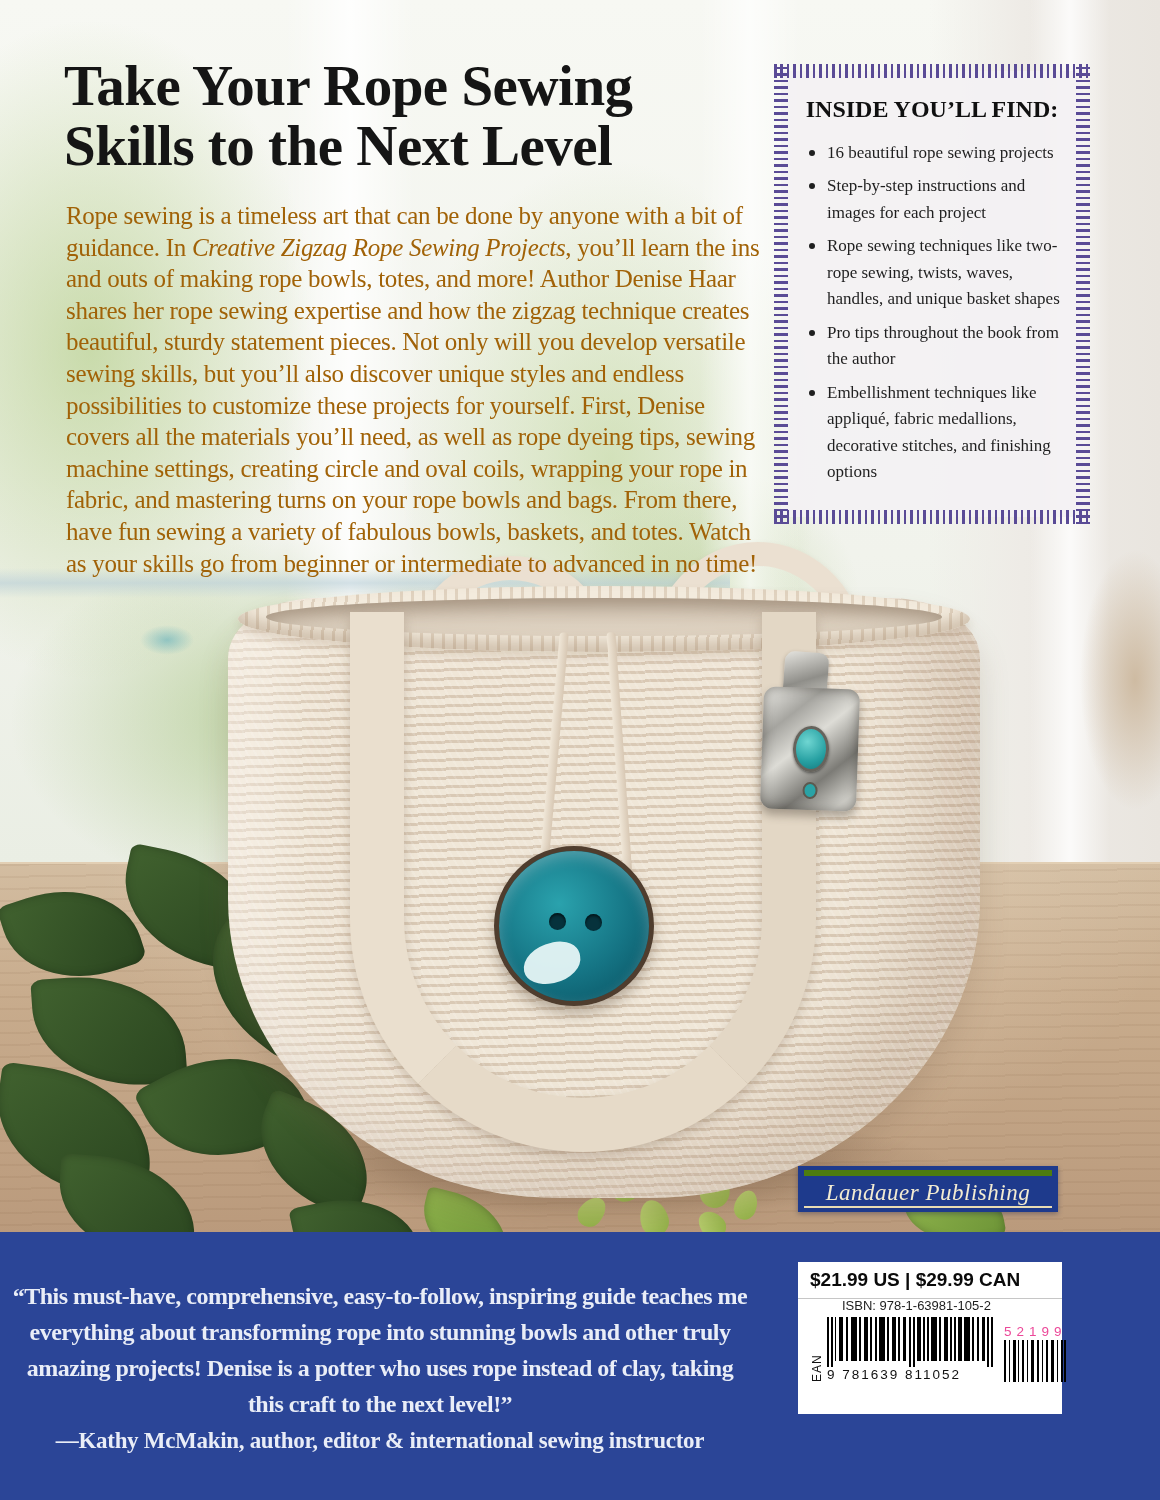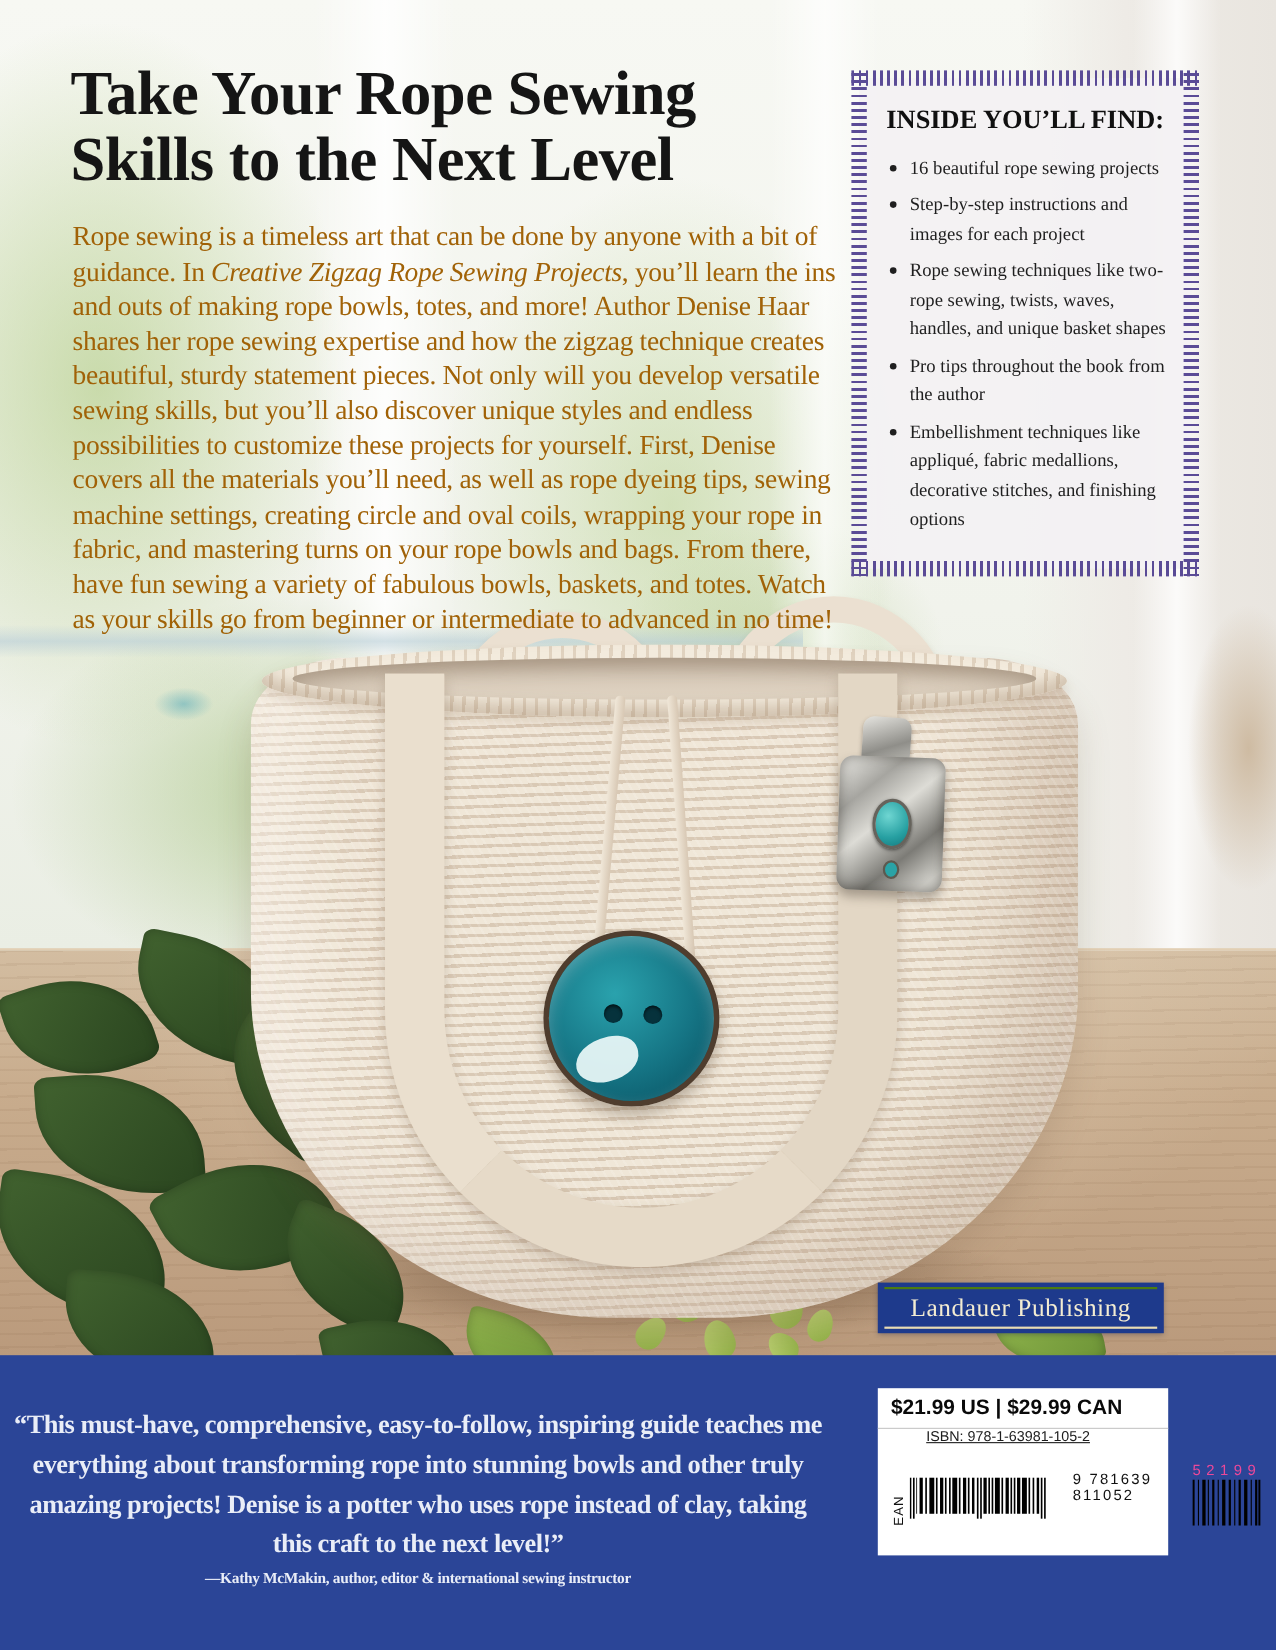--- a/index.html
+++ b/index.html
@@ -110,42 +110,42 @@
   .hatch-left{left:0;} .hatch-right{right:0;}
   .box-content{position:absolute;left:30px;right:24px;top:32px;}
   .box-heading{font-weight:700;font-size:24px;line-height:1.15;text-align:center;color:#101010;margin:0 0 16px -6px;}
   .box-list{list-style:none;margin:0;padding:0;}
   .box-list li{position:relative;padding-left:23px;font-size:17px;line-height:26.5px;color:#1f1f1f;margin-bottom:7px;}
   .box-list li::before{content:"";position:absolute;left:5px;top:10px;width:6px;height:6px;border-radius:50%;background:#1f1f1f;}
 
   
   .badge{left:798px;top:1166px;width:260px;height:46px;z-index:8;
     background:var(--badge-blue);box-shadow:0 2px 5px rgba(35,40,70,.4);}
-  .badge-inner{position:absolute;inset:4px 6px;border-top:2px solid #4d7c0f;border-bottom:2px solid #e9dcb4;
-    display:flex;align-items:center;justify-content:center;}
+  .badge-inner{position:absolute;inset:4px 6px;border-top:6px solid #4d7c0f;border-bottom:2px solid #e9dcb4;
+    display:flex;align-items:flex-end;justify-content:center;font-style:italic;}
   .badge-text{font-size:23px;color:#f3ecd2;letter-spacing:.5px;}
 
   
   .band{left:0;top:1232px;width:1160px;height:268px;background:var(--band-blue);z-index:7;}
   .quote{position:absolute;left:8px;top:46px;width:744px;text-align:center;
     font-weight:700;font-size:24px;line-height:36px;letter-spacing:-.5px;color:#e9edf7;}
   .attribution{position:absolute;left:8px;top:196px;width:744px;text-align:center;
-    font-weight:700;font-size:14px;letter-spacing:-.3px;color:#e9edf7;}
+    font-weight:700;font-size:23px;letter-spacing:-.3px;color:#e9edf7;}
 
   
   .barcode-panel{position:absolute;left:798px;top:30px;width:264px;height:152px;background:#fff;
     box-sizing:border-box;padding:7px 12px 6px;}
   .price{font-family:"Liberation Sans",sans-serif;font-weight:700;font-size:19px;color:#0a0a0a;}
   .price-rule{position:absolute;left:0;right:0;top:36px;height:1px;background:#c6c6c6;}
-  .isbn{font-family:"Liberation Sans",sans-serif;font-size:13px;color:#1d1d1d;margin:7px 0 16px 32px;text-decoration:underline;}
+  .isbn{font-family:"Liberation Sans",sans-serif;font-size:13px;color:#1d1d1d;margin:7px 0 4px 32px;}
   .bars-row{display:flex;align-items:flex-end;}
   .ean-vert{writing-mode:vertical-rl;transform:rotate(180deg);
     font-family:"Liberation Sans",sans-serif;font-size:12px;letter-spacing:1px;color:#111;
     height:56px;margin-right:3px;}
-  .main-code{display:flex;flex-direction:row;gap:23px;}
+  .main-code{display:flex;flex-direction:column;}
   .digits{font-family:"Liberation Sans",sans-serif;font-size:13.5px;letter-spacing:2px;color:#111;margin-top:0;}
   .supp{margin-left:9px;display:flex;flex-direction:column;align-items:center;}
   .supp-digits{font-family:"Liberation Sans",sans-serif;font-size:13.5px;letter-spacing:5px;color:#ec4899;margin-bottom:1px;}
 </style>
 </head>
 <body>
 
 <div class="cover">
 
   <div class="photo">

